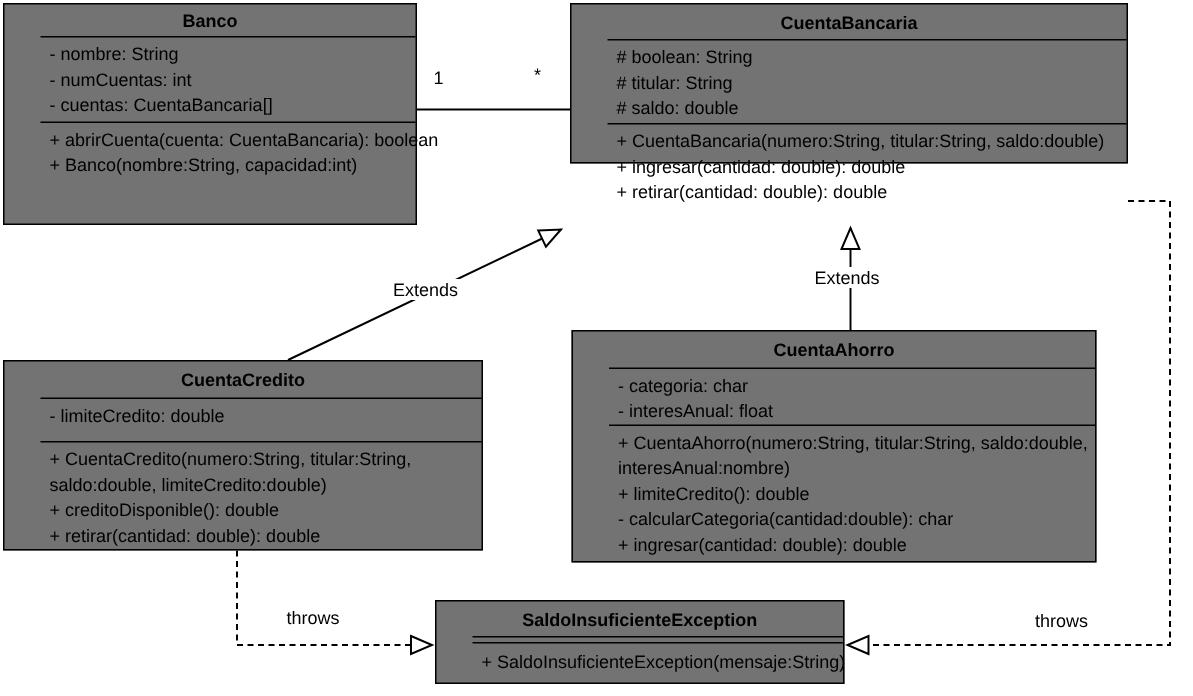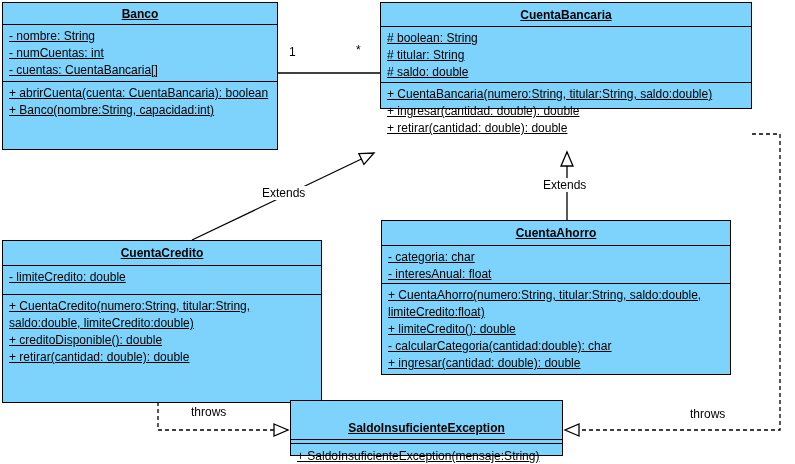--- a/index.html
+++ b/index.html
@@ -15,65 +15,65 @@
   svg.connectors {
     position: absolute;
     left: 0; top: 0;
     width: 795px; height: 464px;
     z-index: 1;
   }
   .uml-class {
     position: absolute;
     box-sizing: border-box;
     border: 1.5px solid #000000;
-    background: #7dd3fc;
+    background: #737373;
     display: flex;
     flex-direction: column;
     z-index: 2;
-    text-decoration: underline;
   }
   .cls-title {
     box-sizing: border-box;
     display: flex;
     align-items: center;
     justify-content: center;
     font-size: 12px;
     font-weight: bold;
     flex: 0 0 auto;
   }
   .cls-attrs, .cls-methods {
     box-sizing: border-box;
     border-top: 1.5px solid #000000;
     padding: 3px 2px 0 6px;
     font-size: 12px;
     line-height: 17px;
+    margin-left: 24px;
   }
   .cls-attrs { flex: 0 0 auto; }
   .cls-methods { flex: 1 1 auto; }
   .line { white-space: nowrap; }
 
   
   #banco            { left: 2px;   top: 2px;   width: 276px; height: 148px; }
   #banco .cls-title { height: 21px; }
   #banco .cls-attrs { height: 57px; }
 
   #cuenta-bancaria            { left: 380px; top: 2px;   width: 372px; height: 107px; }
   #cuenta-bancaria .cls-title { height: 23px; }
   #cuenta-bancaria .cls-attrs { height: 56px; }
 
-  #cuenta-credito            { left: 2px;   top: 240px; width: 320px; height: 163px; }
+  #cuenta-credito            { left: 2px;   top: 240px; width: 320px; height: 127px; }
   #cuenta-credito .cls-title { height: 24px; }
   #cuenta-credito .cls-attrs { height: 29px; }
 
   #cuenta-ahorro            { left: 381px; top: 220px; width: 350px; height: 155px; }
   #cuenta-ahorro .cls-title { height: 24px; }
   #cuenta-ahorro .cls-attrs { height: 38px; }
 
   #saldo-exception            { left: 290px; top: 400px; width: 273px; height: 56px; }
-  #saldo-exception .cls-title { height: 23px; margin-top: 15px; }
+  #saldo-exception .cls-title { height: 23px; }
   #saldo-exception .cls-attrs { height: 4px; padding: 0; }
   #saldo-exception .cls-methods { padding-top: 4px; }
 
   .edge-label {
     position: absolute;
     font-size: 12px;
     line-height: 14px;
     z-index: 3;
     background: #ffffff;
     padding: 0 2px;
@@ -144,21 +144,21 @@
   </div>
 
   <div class="uml-class" id="cuenta-ahorro">
     <div class="cls-title">CuentaAhorro</div>
     <div class="cls-attrs">
       <div class="line">- categoria: char</div>
       <div class="line">- interesAnual: float</div>
     </div>
     <div class="cls-methods">
       <div class="line">+ CuentaAhorro(numero:String, titular:String, saldo:double,</div>
-      <div class="line">limiteCredito:float)</div>
+      <div class="line">interesAnual:nombre)</div>
       <div class="line">+ limiteCredito(): double</div>
       <div class="line">- calcularCategoria(cantidad:double): char</div>
       <div class="line">+ ingresar(cantidad: double): double</div>
     </div>
   </div>
 
   <div class="uml-class" id="saldo-exception">
     <div class="cls-title">SaldoInsuficienteException</div>
     <div class="cls-attrs"></div>
     <div class="cls-methods">

